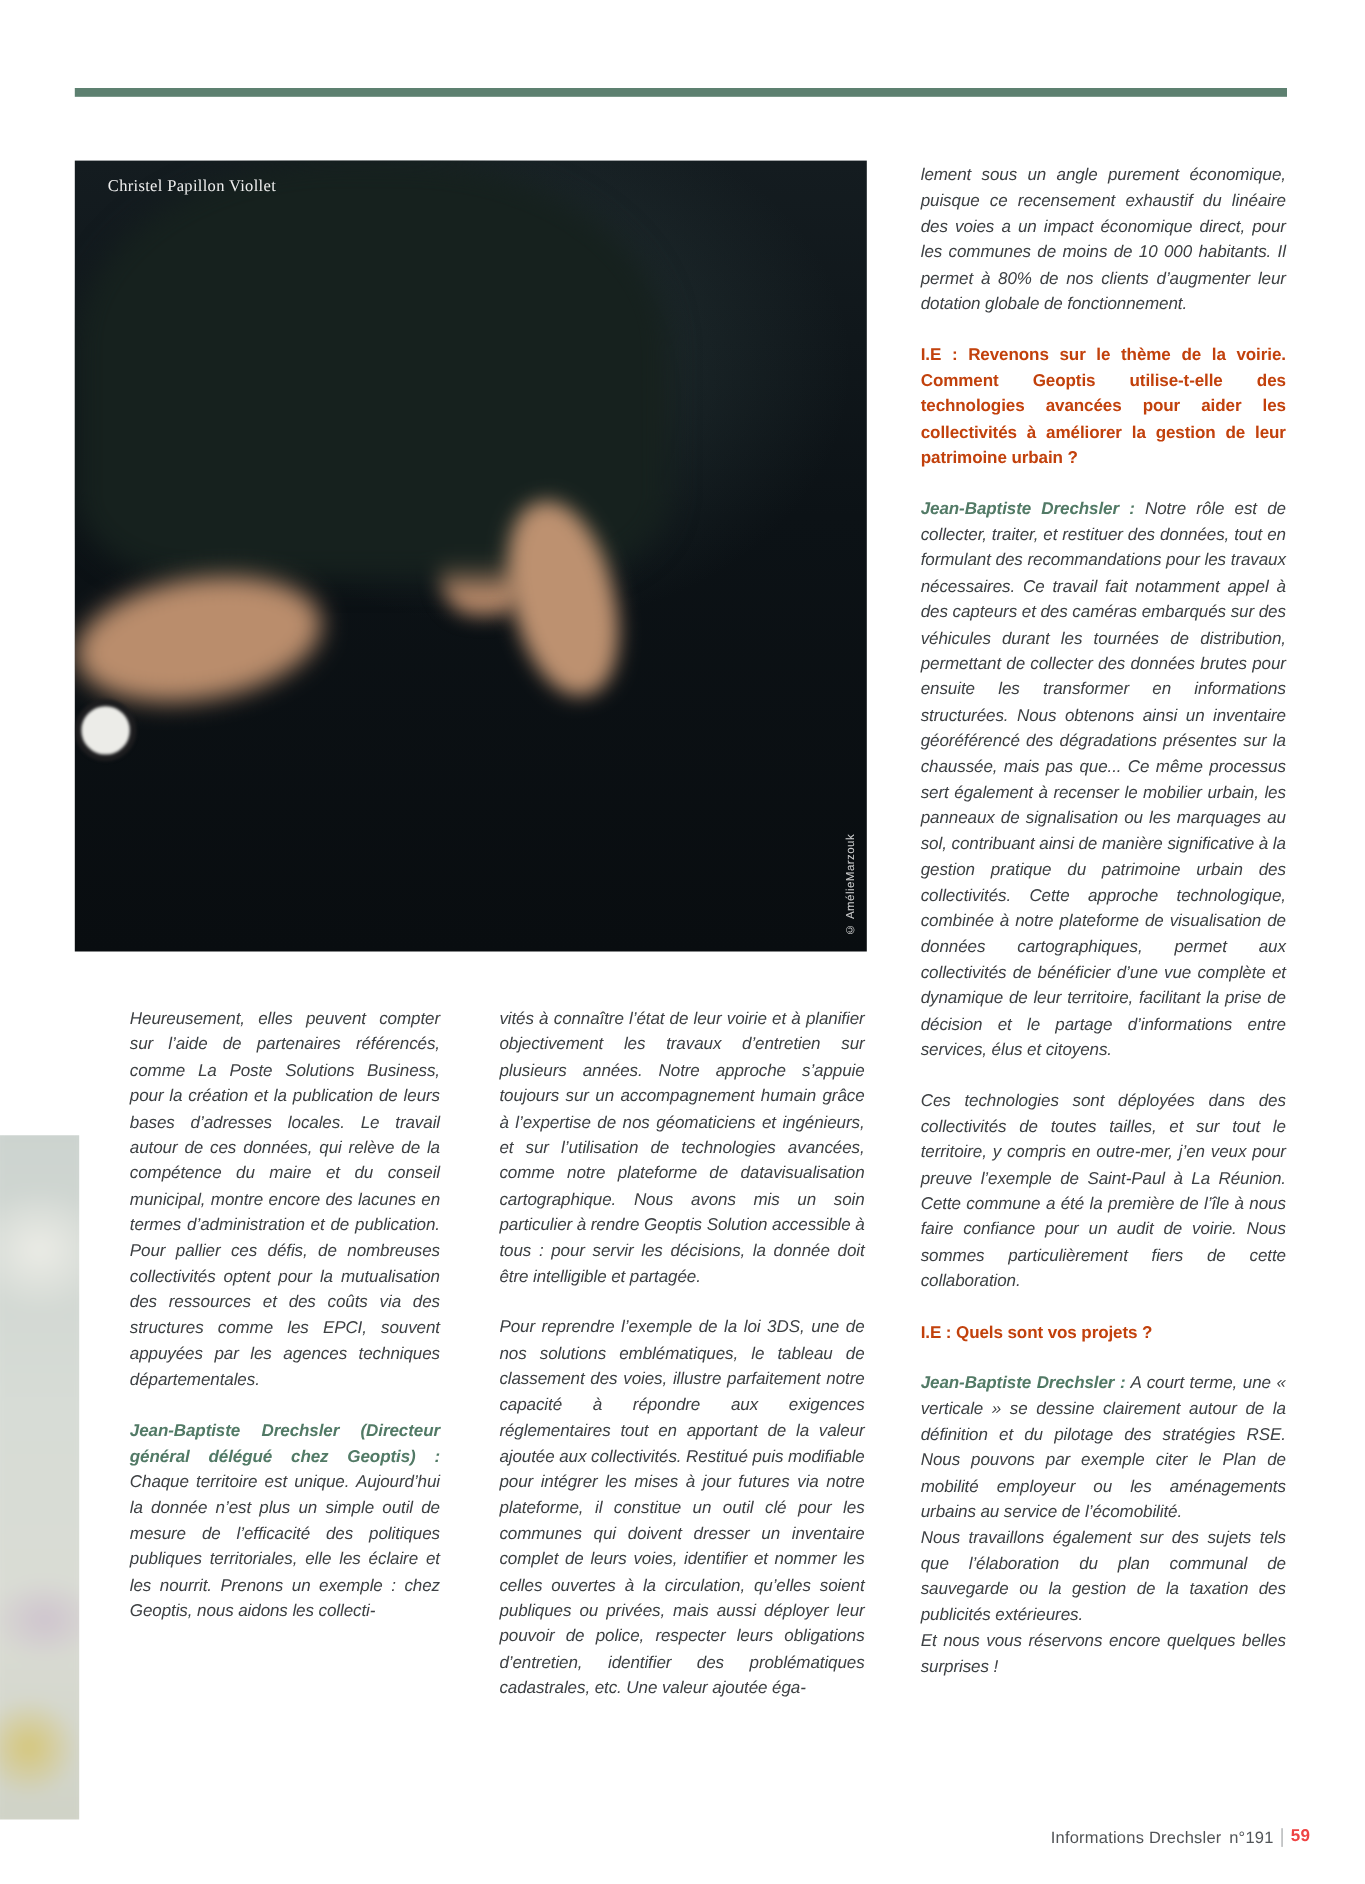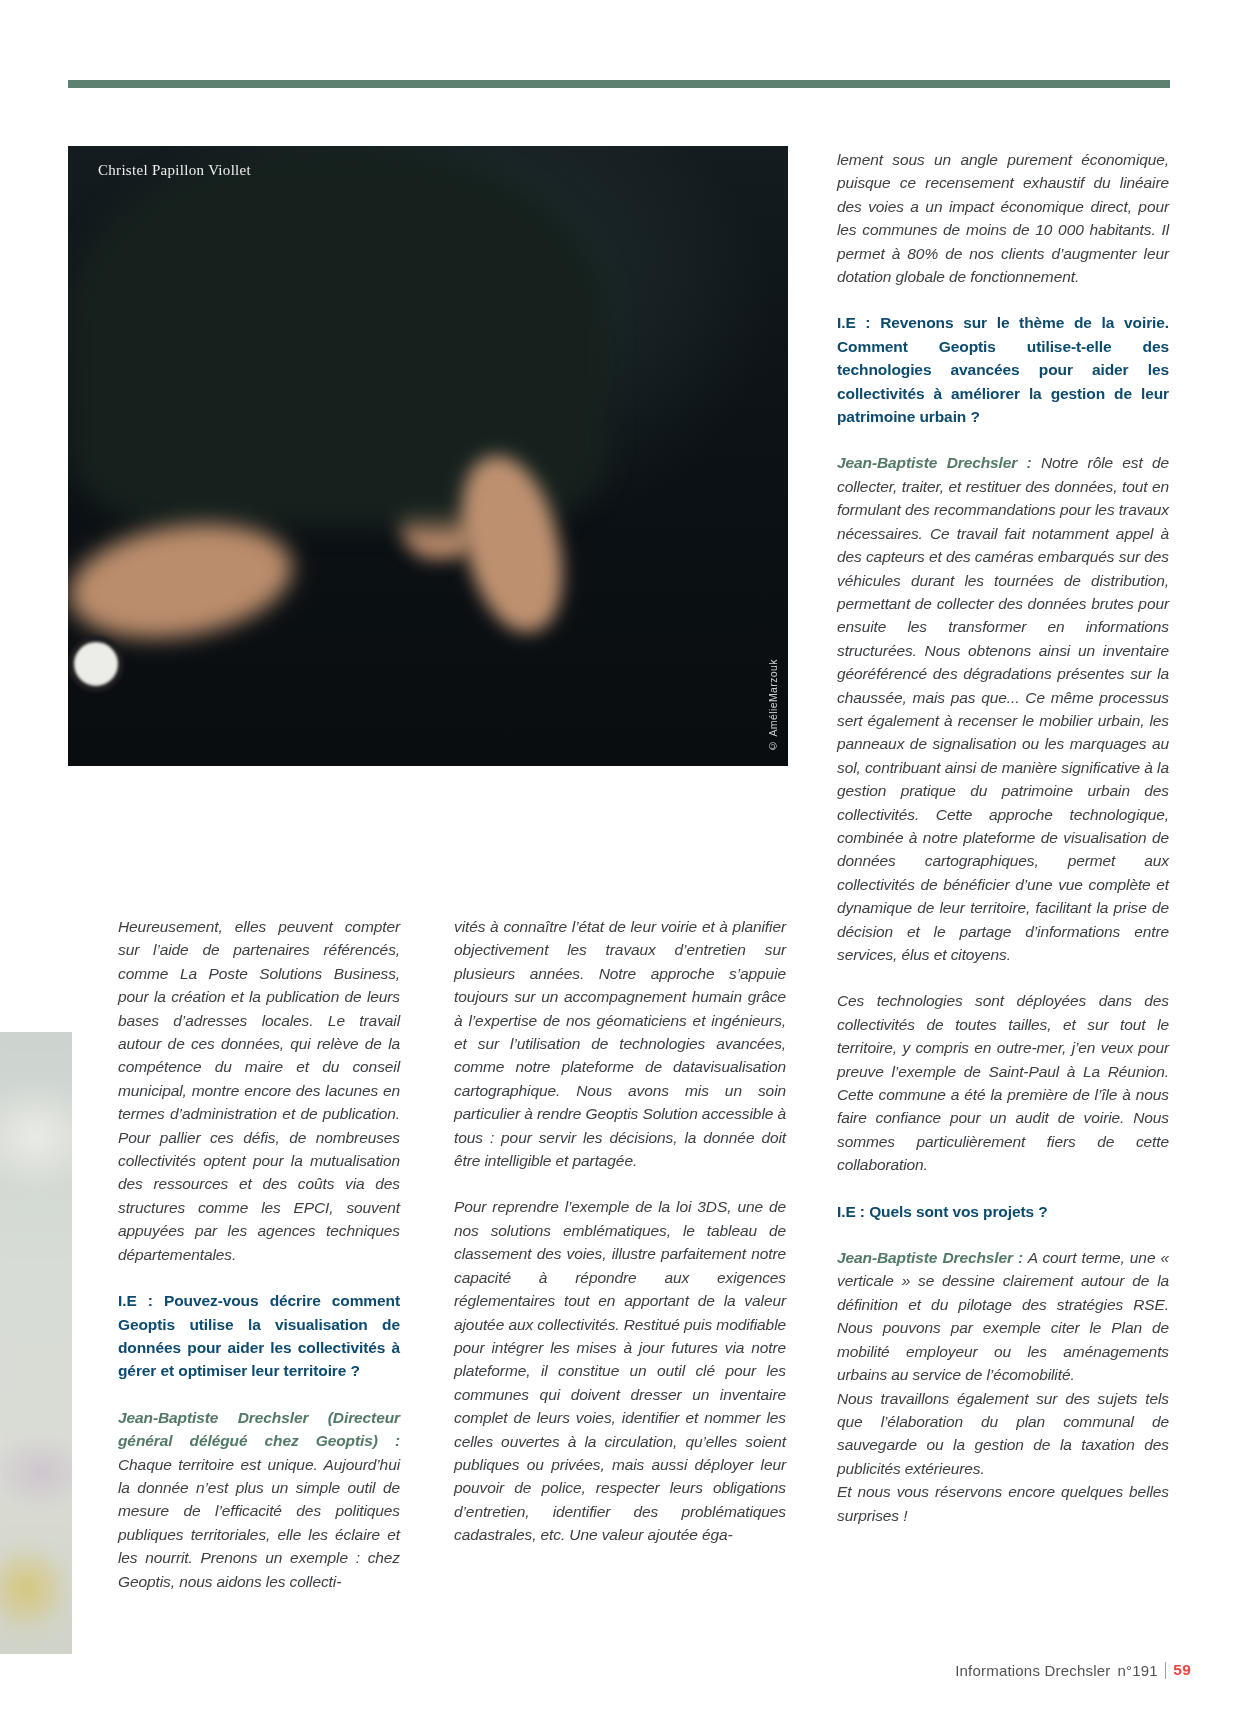--- a/index.html
+++ b/index.html
@@ -7,21 +7,21 @@
     position:relative; width:1241px; height:1713px; margin:0 auto;
     background:#ffffff; overflow:hidden;
     font-family:"Liberation Sans", sans-serif; color:#3d4043;
   }
   .top-rule{
     position:absolute; left:68px; top:80px; width:1102px; height:8px;
     background:#5d8070;
   }
   
   .photo{
-    position:absolute; left:68px; top:146px; width:720px; height:620px; margin:0;
+    position:absolute; left:68px; top:146px; width:720px; height:719px; margin:0;
     overflow:hidden;
     background:
       radial-gradient(430px 330px at 55% 26%, rgba(62,86,84,.42), rgba(0,0,0,0) 72%),
       linear-gradient(180deg,#141c20 0%, #0c1216 45%, #090d10 100%);
   }
   .photo .shape{position:absolute; filter:blur(9px);}
   .hair{
     left:235px; top:62px; width:300px; height:310px; border-radius:50% 50% 46% 46%;
     background:radial-gradient(closest-side,#71552f 0%, #53401f 40%, #2e2415 78%, rgba(20,16,10,0) 100%);
   }
@@ -83,21 +83,21 @@
     font-size:15.5px; line-height:23.4px;
     text-align:justify; letter-spacing:-0.1px;
   }
   .col1{left:68px; top:915px;}
   .col2{left:454px; top:915px;}
   .col3{left:837px; top:148px;}
   .col p{margin:0 0 23px;font-style:italic;}
   .col p.no-gap{margin:0;}
   h3.green{
     margin:0 0 23px; font-size:15.5px; line-height:23.4px;
-    color:#0c4a6e; font-weight:bold; text-align:justify; letter-spacing:-0.1px;
+    color:#c2410c; font-weight:bold; text-align:justify; letter-spacing:-0.1px;
   }
   .speaker{color:#527a66; font-weight:bold;}
   .wrap-spacer{float:left; width:50px; height:620px; margin-top:94px;}
   
   .footer{
     position:absolute; top:1661px; right:50px;
     display:flex; align-items:center; gap:7px;
     font-size:15px; color:#515457; letter-spacing:.2px;
   }
   .footer .sep{width:1.5px; height:17px; background:#9b9ea0;}
@@ -123,21 +123,20 @@
     <span class="credit">© AmélieMarzouk</span>
   </figure>
 
   <div class="strip">
     <div class="blur"></div>
   </div>
 
   <section class="col col1">
     <div class="wrap-spacer"></div>
     <p>Heureusement, elles peuvent compter sur l’aide de partenaires référencés, comme La Poste Solutions Business, pour la création et la publication de leurs bases d’adresses locales. Le travail autour de ces données, qui relève de la compétence du maire et du conseil municipal, montre encore des lacunes en termes d’administration et de publication. Pour pallier ces défis, de nombreuses collectivités optent pour la mutualisation des ressources et des coûts via des structures comme les EPCI, souvent appuyées par les agences techniques départementales.</p>
-    <h3 class="green">I.E : Pouvez-vous décrire comment Geoptis utilise la visualisation de données pour aider les collectivités à gérer et optimiser leur territoire ?</h3>
     <p><span class="speaker">Jean-Baptiste Drechsler (Directeur général délégué chez Geoptis) :</span> <span>Chaque territoire est unique. Aujourd’hui la donnée n’est plus un simple outil de mesure de l’efficacité des politiques publiques territoriales, elle les éclaire et les nourrit. Prenons un exemple : chez Geoptis, nous aidons les collecti-</span></p>
   </section>
 
   <section class="col col2">
     <p>vités à connaître l’état de leur voirie et à planifier objectivement les travaux d’entretien sur plusieurs années. Notre approche s’appuie toujours sur un accompagnement humain grâce à l’expertise de nos géomaticiens et ingénieurs, et sur l’utilisation de technologies avancées, comme notre plateforme de datavisualisation cartographique. Nous avons mis un soin particulier à rendre Geoptis Solution accessible à tous : pour servir les décisions, la donnée doit être intelligible et partagée.</p>
     <p>Pour reprendre l’exemple de la loi 3DS, une de nos solutions emblématiques, le tableau de classement des voies, illustre parfaitement notre capacité à répondre aux exigences réglementaires tout en apportant de la valeur ajoutée aux collectivités. Restitué puis modifiable pour intégrer les mises à jour futures via notre plateforme, il constitue un outil clé pour les communes qui doivent dresser un inventaire complet de leurs voies, identifier et nommer les celles ouvertes à la circulation, qu’elles soient publiques ou privées, mais aussi déployer leur pouvoir de police, respecter leurs obligations d’entretien, identifier des problématiques cadastrales, etc. Une valeur ajoutée éga-</p>
   </section>
 
   <section class="col col3">
     <p>lement sous un angle purement économique, puisque ce recensement exhaustif du linéaire des voies a un impact économique direct, pour les communes de moins de 10 000 habitants. Il permet à 80% de nos clients d’augmenter leur dotation globale de fonctionnement.</p>

